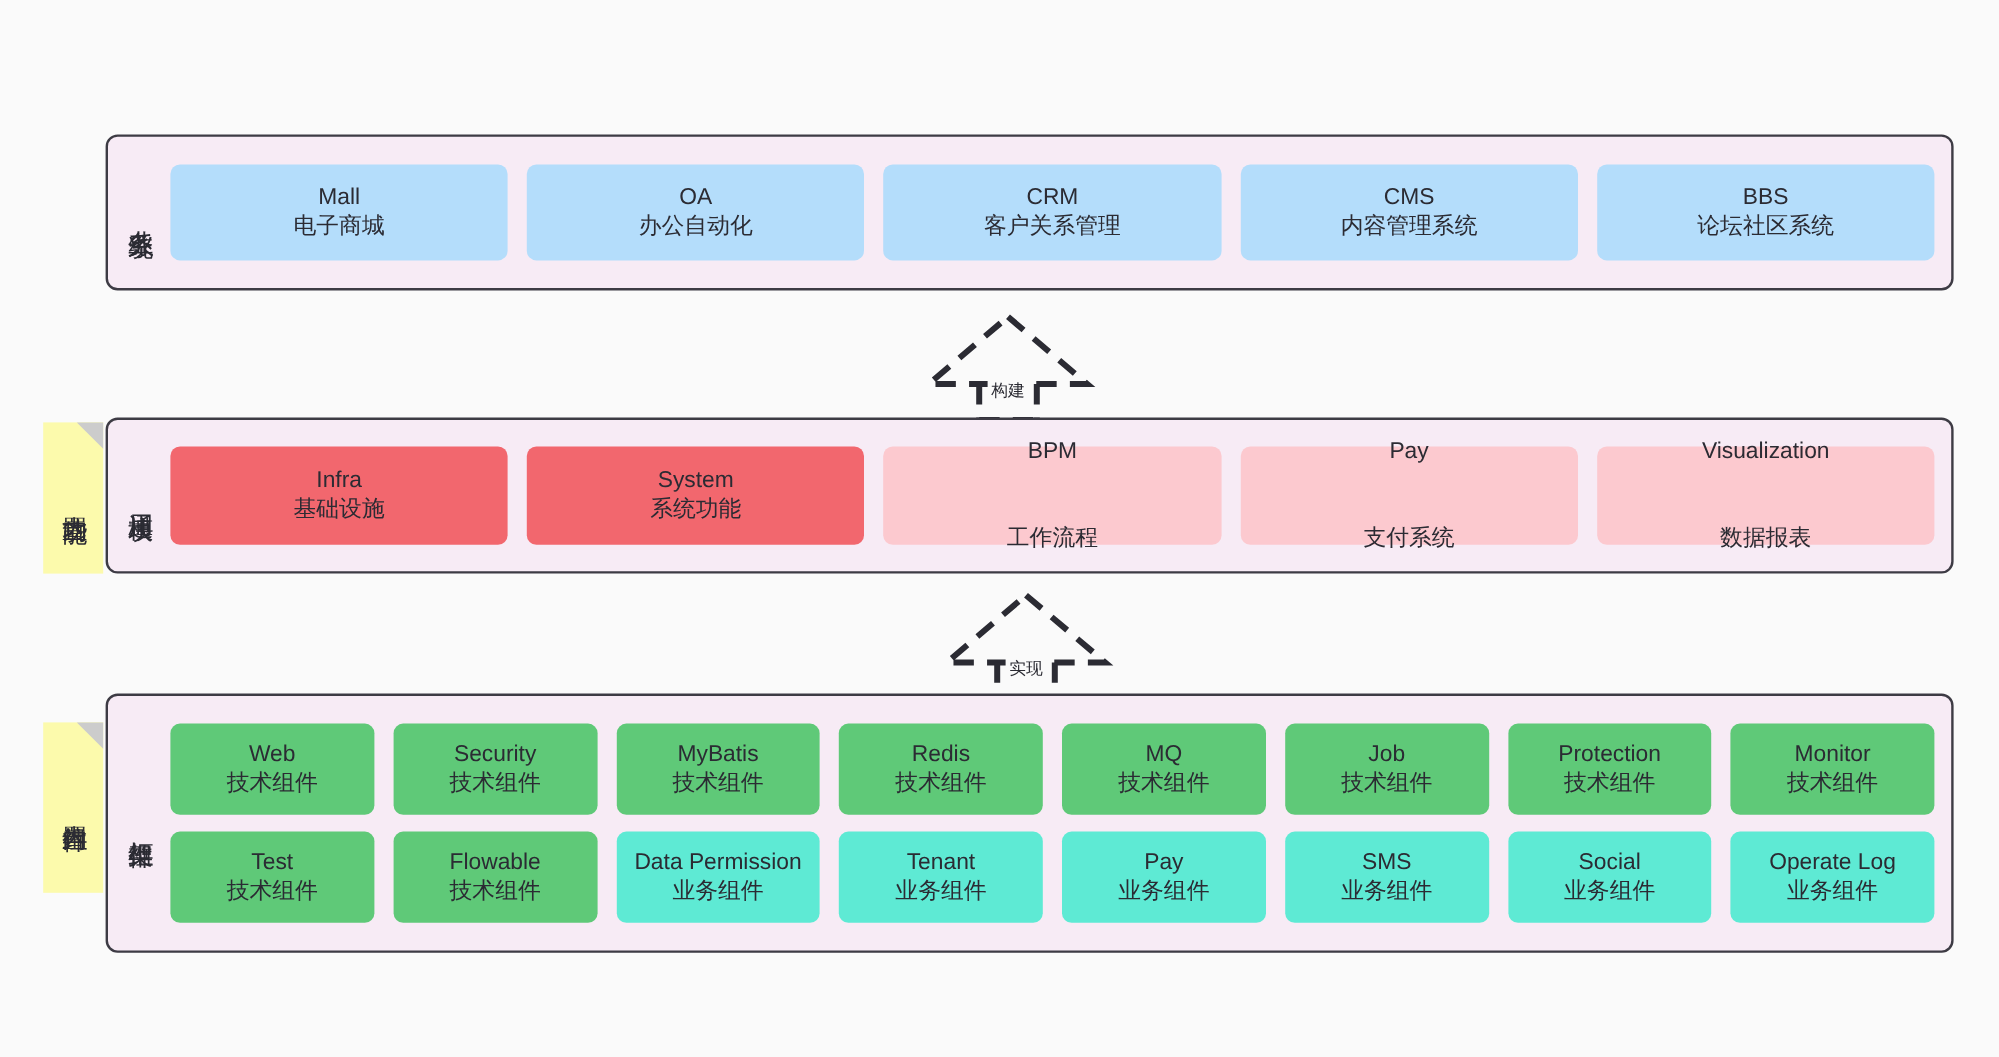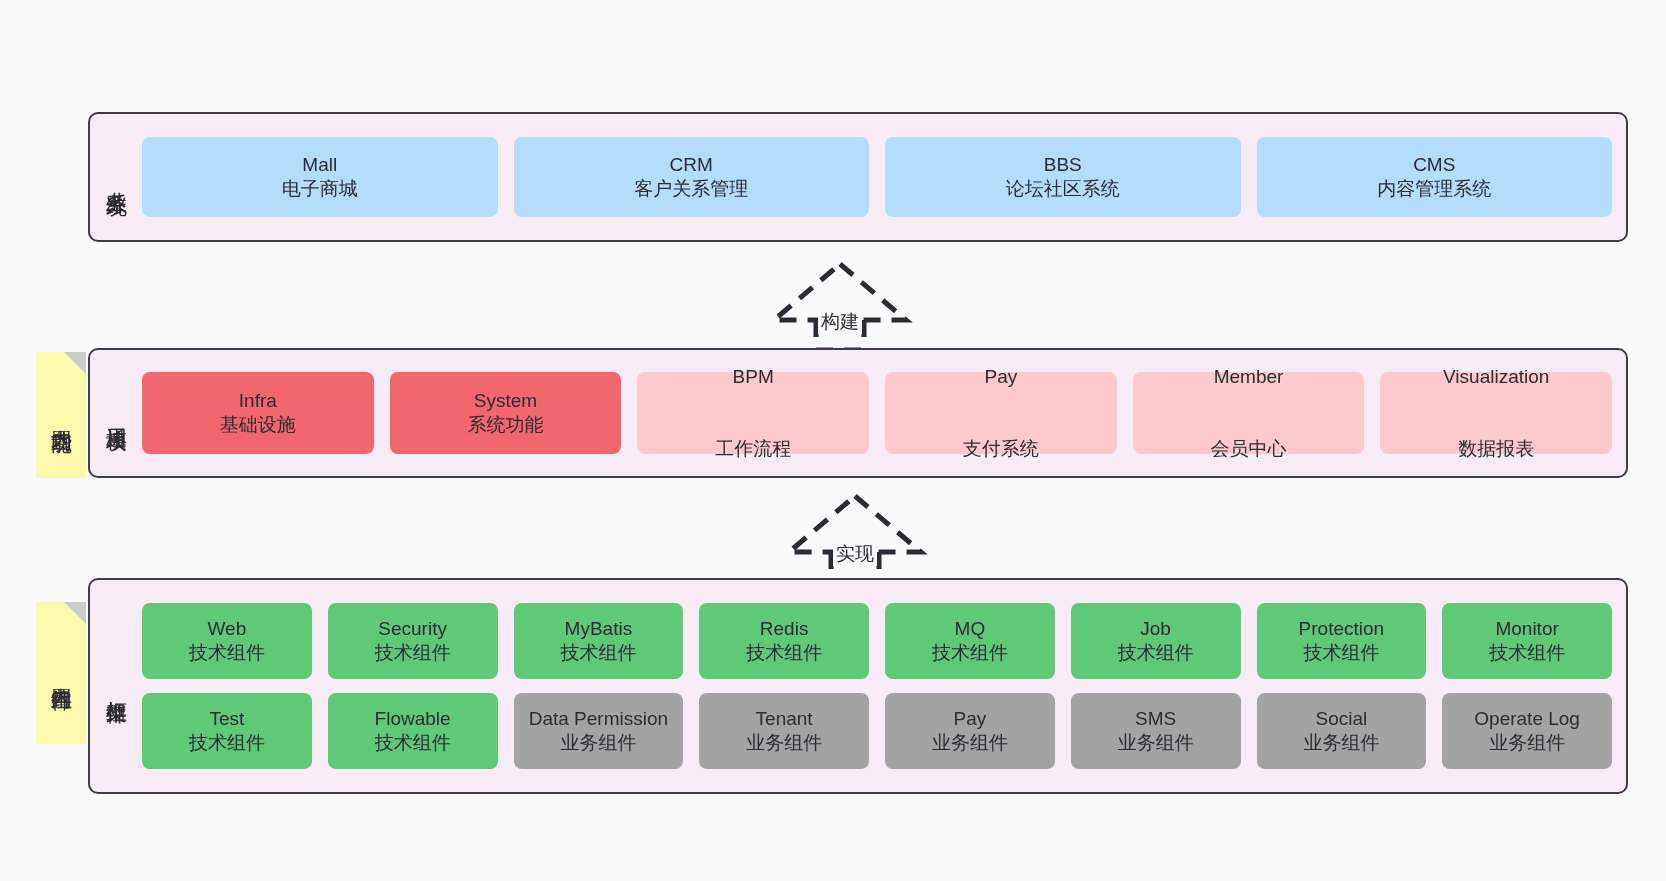--- a/index.html
+++ b/index.html
@@ -88,21 +88,21 @@
   .card .t2 { white-space: nowrap; }
 
   .h-biz   { height: 80px; }
   .h-mod   { height: 82px; }
   .h-frame { height: 76px; }
 
   .c-blue       { background: #b4ddfb; }
   .c-red        { background: #f2676e; }
   .c-pink       { background: #fcc9cf; gap: 48px; }
   .c-green      { background: #5fc978; }
-  .c-lightgreen { background: #a3a3a3; }
+  .c-lightgreen { background: #5eead4; }
 
   
   .note {
     position: absolute;
     width: 50px;
     background: #fcfaac;
     font-size: 21px;
     line-height: 1.18;
     letter-spacing: 1px;
     color: #2b2b33;
@@ -132,51 +132,55 @@
     height: 92px;
   }
   .arrow svg { display: block; }
   .arrow-label {
     position: absolute;
     left: 50%;
     transform: translateX(-50%);
     bottom: 16px;
     background: #fafafa;
     padding: 1px 3px;
-    font-size: 19px;
+    font-size: 14px;
     line-height: 1.1;
     color: #2b2b33;
     white-space: nowrap;
     user-select: none;
   }
 </style>
 </head>
 <body>
 
 <div id="canvas">
 
   <div class="layer" id="layer-business" style="left:88px; top:112px; width:1540px; height:130px;">
     <div class="layer-title">业务系统</div>
     <div class="layer-body">
       <div class="row">
         <div class="card c-blue h-biz">
           <span class="t1">Mall</span>
           <span class="t2">电子商城</span>
         </div>
         <div class="card c-blue h-biz">
+          <span class="t1">OA</span>
+          <span class="t2">办公自动化</span>
+        </div>
+        <div class="card c-blue h-biz">
           <span class="t1">CRM</span>
           <span class="t2">客户关系管理</span>
         </div>
         <div class="card c-blue h-biz">
+          <span class="t1">CMS</span>
+          <span class="t2">内容管理系统</span>
+        </div>
+        <div class="card c-blue h-biz">
           <span class="t1">BBS</span>
           <span class="t2">论坛社区系统</span>
-        </div>
-        <div class="card c-blue h-biz">
-          <span class="t1">CMS</span>
-          <span class="t2">内容管理系统</span>
         </div>
       </div>
     </div>
   </div>
 
   <div class="arrow" id="arrow-build" style="left:760px; top:258px;">
     <svg width="160" height="92" viewBox="0 0 160 92" aria-hidden="true">
 
       <path d="M 80 6 L 146 62 L 14 62 Z" fill="none" stroke="#2b2b33" stroke-width="5" stroke-dasharray="17,11" stroke-linejoin="miter"></path>
 
@@ -204,24 +208,20 @@
         </div>
         <div class="card c-pink h-mod">
           <span class="t1">BPM</span>
           <span class="t2">工作流程</span>
         </div>
         <div class="card c-pink h-mod">
           <span class="t1">Pay</span>
           <span class="t2">支付系统</span>
         </div>
         <div class="card c-pink h-mod">
-          <span class="t1">Member</span>
-          <span class="t2">会员中心</span>
-        </div>
-        <div class="card c-pink h-mod">
           <span class="t1">Visualization</span>
           <span class="t2">数据报表</span>
         </div>
       </div>
     </div>
   </div>
 
   <div class="arrow" id="arrow-implement" style="left:775px; top:490px;">
     <svg width="160" height="92" viewBox="0 0 160 92" aria-hidden="true">
       <path d="M 80 6 L 146 62 L 14 62 Z" fill="none" stroke="#2b2b33" stroke-width="5" stroke-dasharray="17,11" stroke-linejoin="miter"></path>

